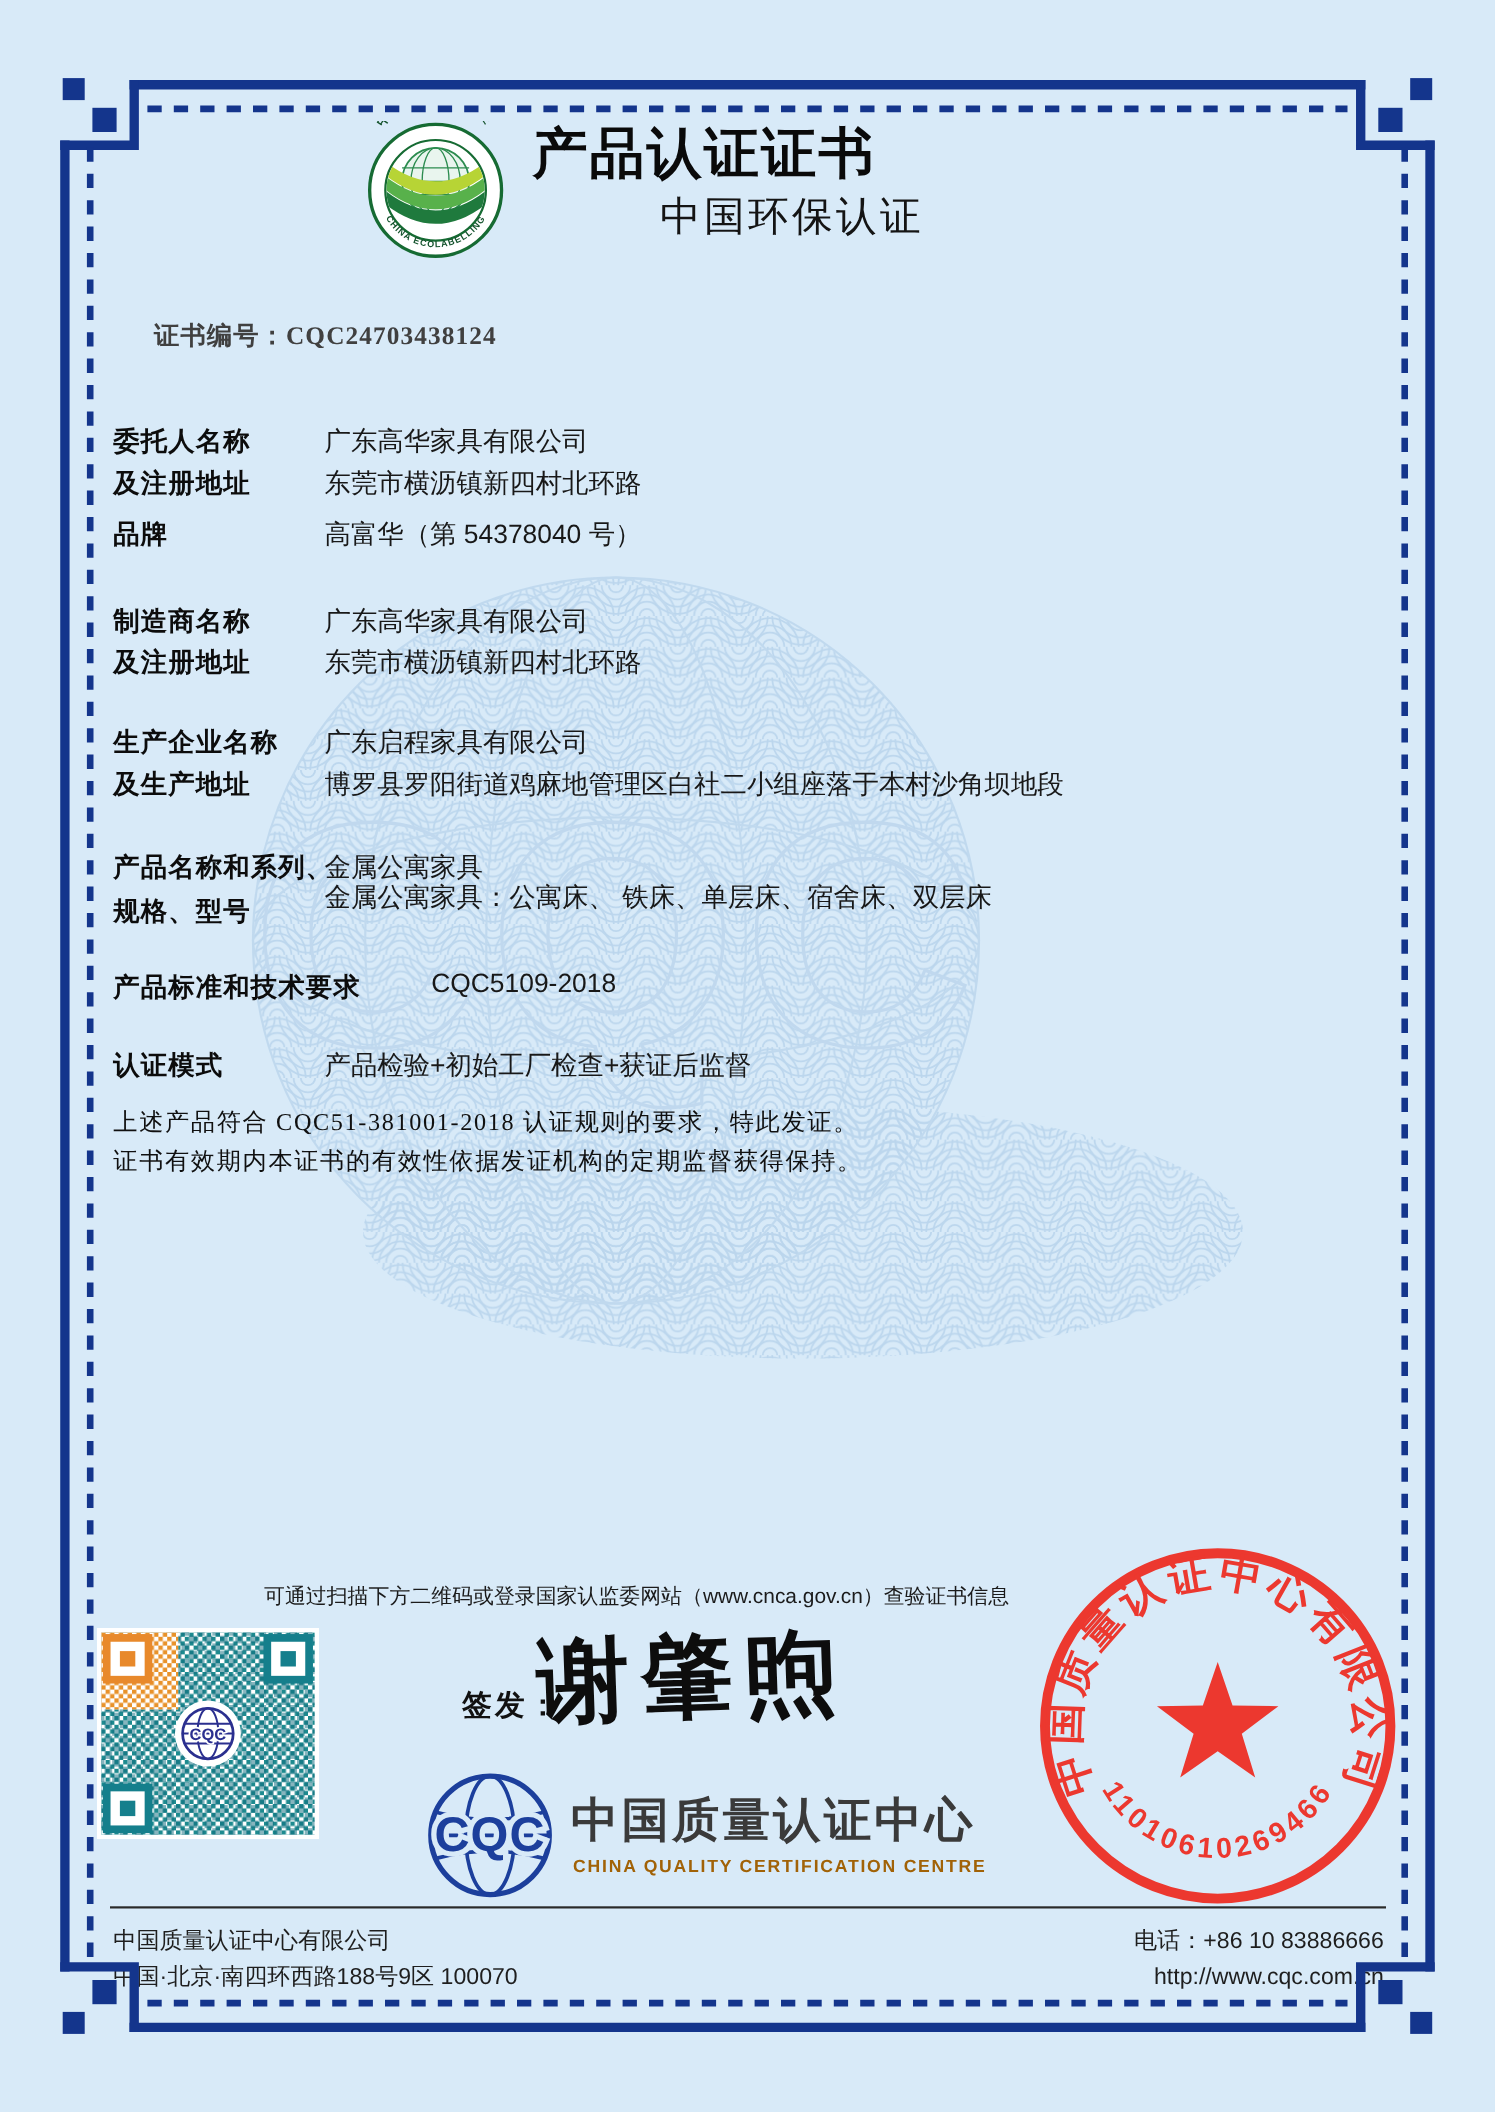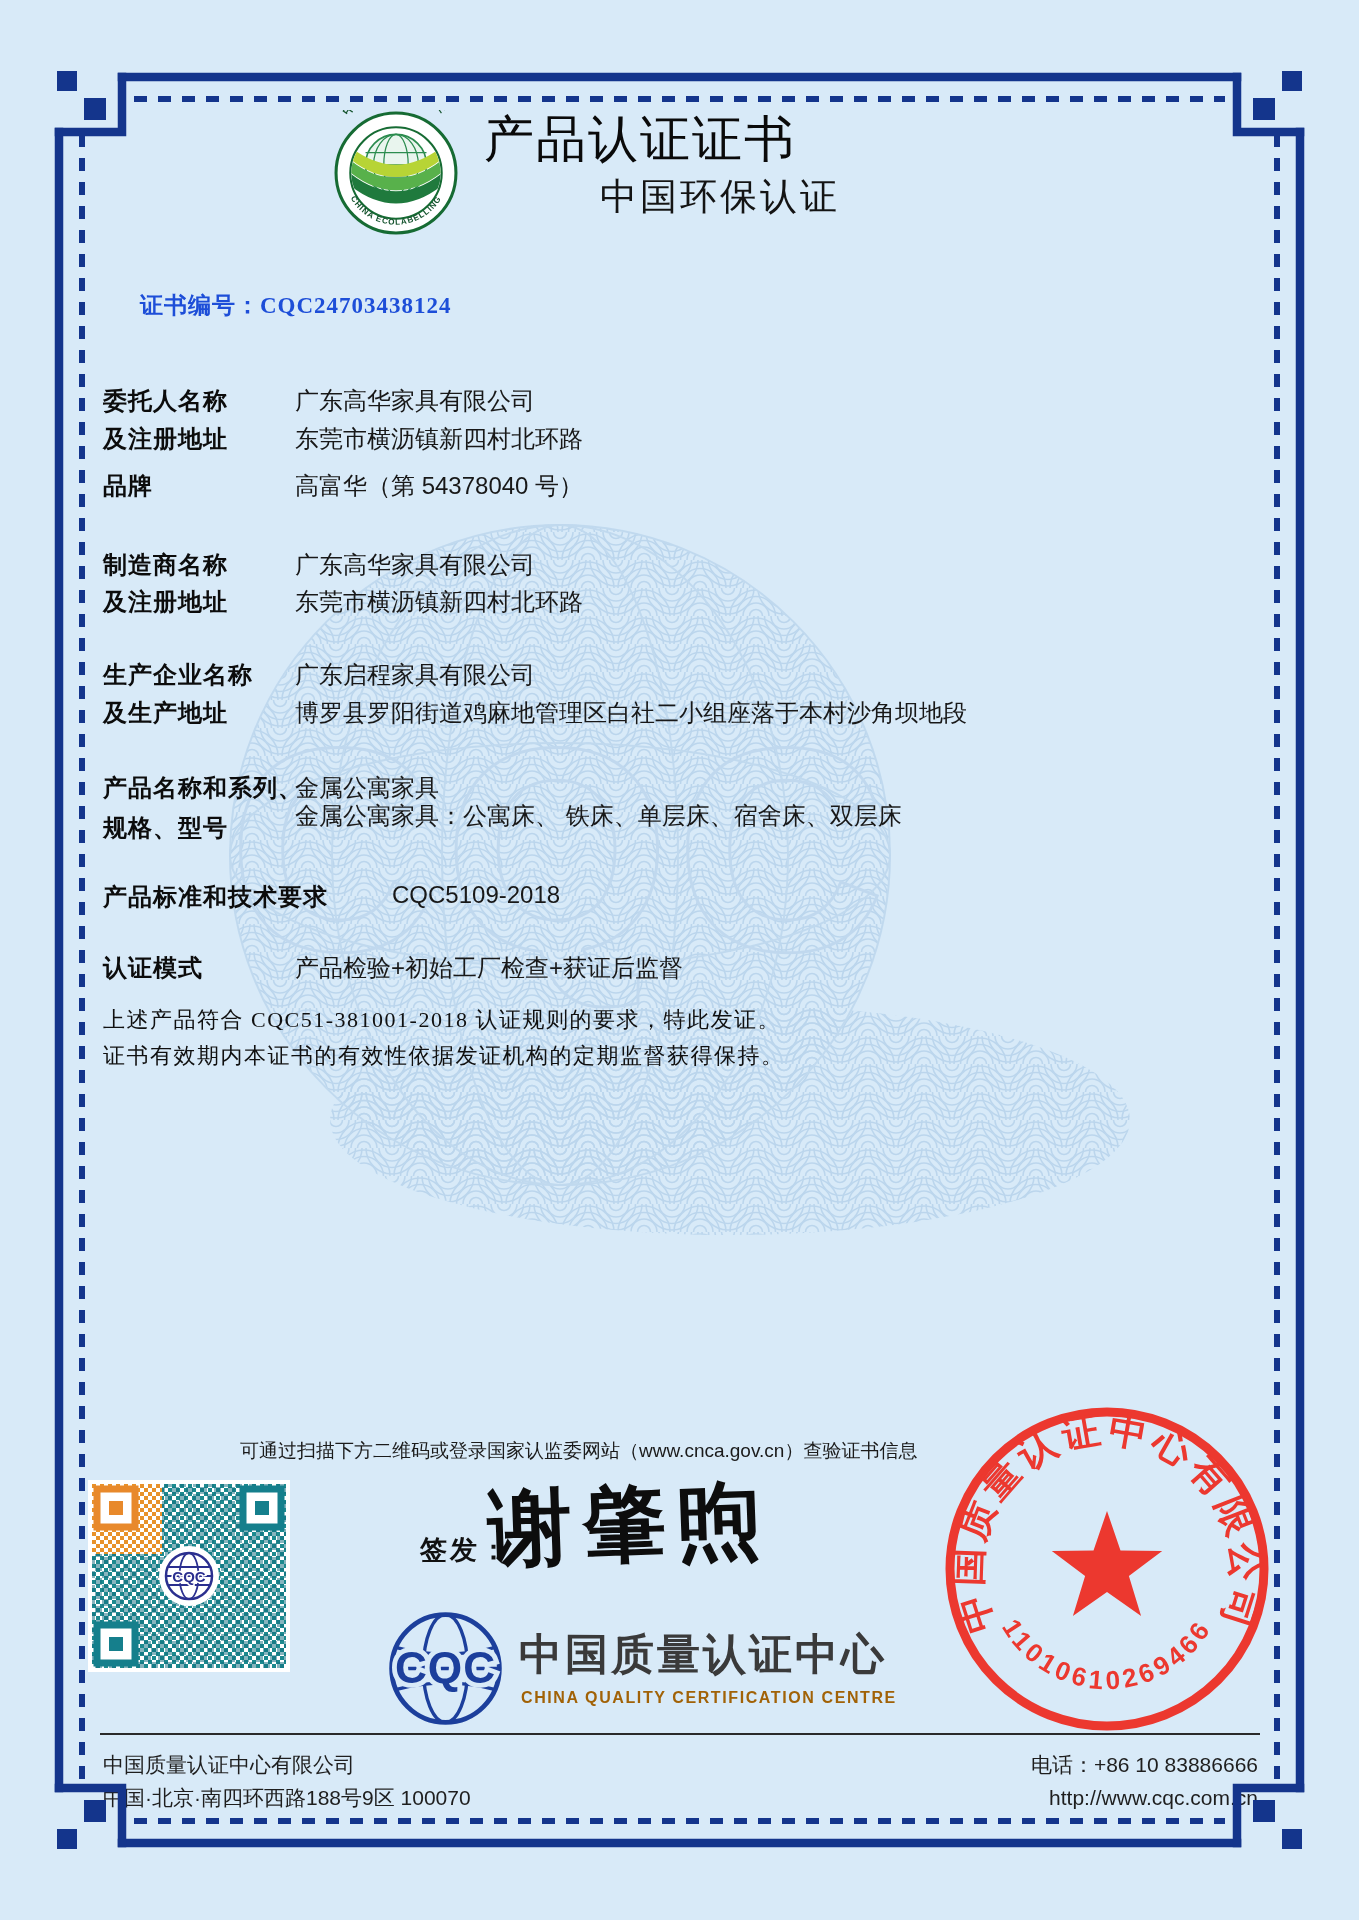--- a/index.html
+++ b/index.html
@@ -4,26 +4,26 @@
 <style>
   html,body{margin:0;padding:0;background:#d8eaf8;}
   .page{position:relative;width:1359px;height:1920px;background:#d8eaf8;overflow:hidden;
         font-family:"Liberation Sans",sans-serif;color:#111;}
   .abs{position:absolute;}
   svg{display:block;}
   .layer{position:absolute;left:0;top:0;pointer-events:none;}
   .content{position:absolute;left:0;top:0;width:100%;height:100%;z-index:2;}
   
   .title{position:absolute;left:440px;top:106px;width:400px;text-align:center;
-         font-size:50px;font-weight:400;letter-spacing:2px;color:#0a0a0a;white-space:nowrap;}
+         font-size:50px;font-weight:700;letter-spacing:2px;color:#0a0a0a;white-space:nowrap;}
   .subtitle{position:absolute;left:440px;top:172px;width:400px;text-align:right;
          font-size:37px;font-weight:500;letter-spacing:3px;color:#141414;white-space:nowrap;}
   
   .certno{position:absolute;left:140px;top:290px;font-size:23px;font-weight:700;
-          letter-spacing:1px;color:#1d4ed8;white-space:nowrap;font-family:"Liberation Serif",serif;}
+          letter-spacing:1px;color:#404040;white-space:nowrap;font-family:"Liberation Serif",serif;}
   .dates{position:absolute;left:848px;top:283px;font-size:21px;font-weight:700;color:#0d0d0d;
          line-height:34px;white-space:nowrap;font-family:"Liberation Serif",serif;}
   
   .lbl{position:absolute;left:103px;font-size:24px;font-weight:700;color:#0c0c0c;
        letter-spacing:1px;white-space:nowrap;}
   .val{position:absolute;left:295px;font-size:24px;font-weight:400;color:#181818;white-space:nowrap;}
   .statement{position:absolute;left:103px;font-size:22px;letter-spacing:1.5px;color:#101010;
        white-space:nowrap;font-family:"Liberation Serif",serif;}
   .verify{position:absolute;left:240px;top:1438px;width:640px;text-align:center;
        font-size:19px;color:#1b1b1b;white-space:nowrap;}

